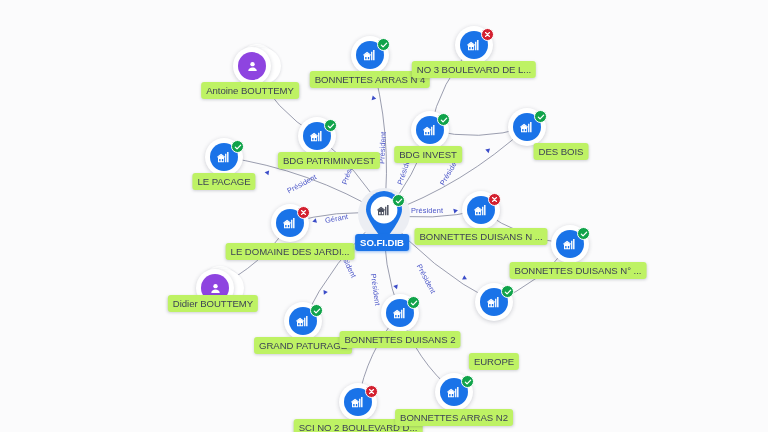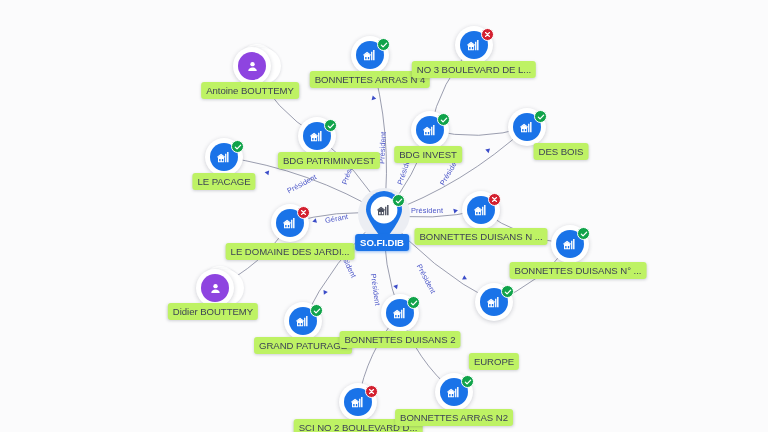--- a/index.html
+++ b/index.html
@@ -347,21 +347,21 @@
         <div class="stack-2"></div>
         <div class="stack-3"></div>
         <div class="node-shell"></div>
         <div class="node-disc person">
           <svg width="15" height="15" viewBox="0 0 24 24">
             <circle cx="12" cy="8.2" r="3.5" fill="#ffffff"></circle>
             <path fill="#ffffff" d="M5.2 19.2c0-3.6 3.1-5.6 6.8-5.6s6.8 2 6.8 5.6H5.2z"></path>
           </svg>
         </div>
       </div>
-      <div class="node-label" style="left: 213px; top: 303px;">Didier BOUTTEMY</div>
+      <div class="node-label" style="left: 213px; top: 295px;">Didier BOUTTEMY</div>
       <div class="node" style="left: 303px; top: 321px;">
         <div class="node-shell"></div>
         <div class="node-disc">
           <svg width="16" height="16" viewBox="0 0 24 24">
             <path fill="#ffffff" d="M3 20V12.4l4.6-3.6 4.6 3.6V20H3zm1.8-1.8h2V15h-2v3.2zm4 0h2V15h-2v3.2z"></path>
             <path fill="#ffffff" d="M13.6 20V7.2h2V20h-2zM16.6 20V4.4h2.2V20h-2.2z"></path>
             <path fill="#ffffff" d="M7.6 7.1L2 11.4v1.8l5.6-4.3 5.6 4.3v-1.8L7.6 7.1z"></path>
           </svg>
         </div>
         <div class="badge ok">

